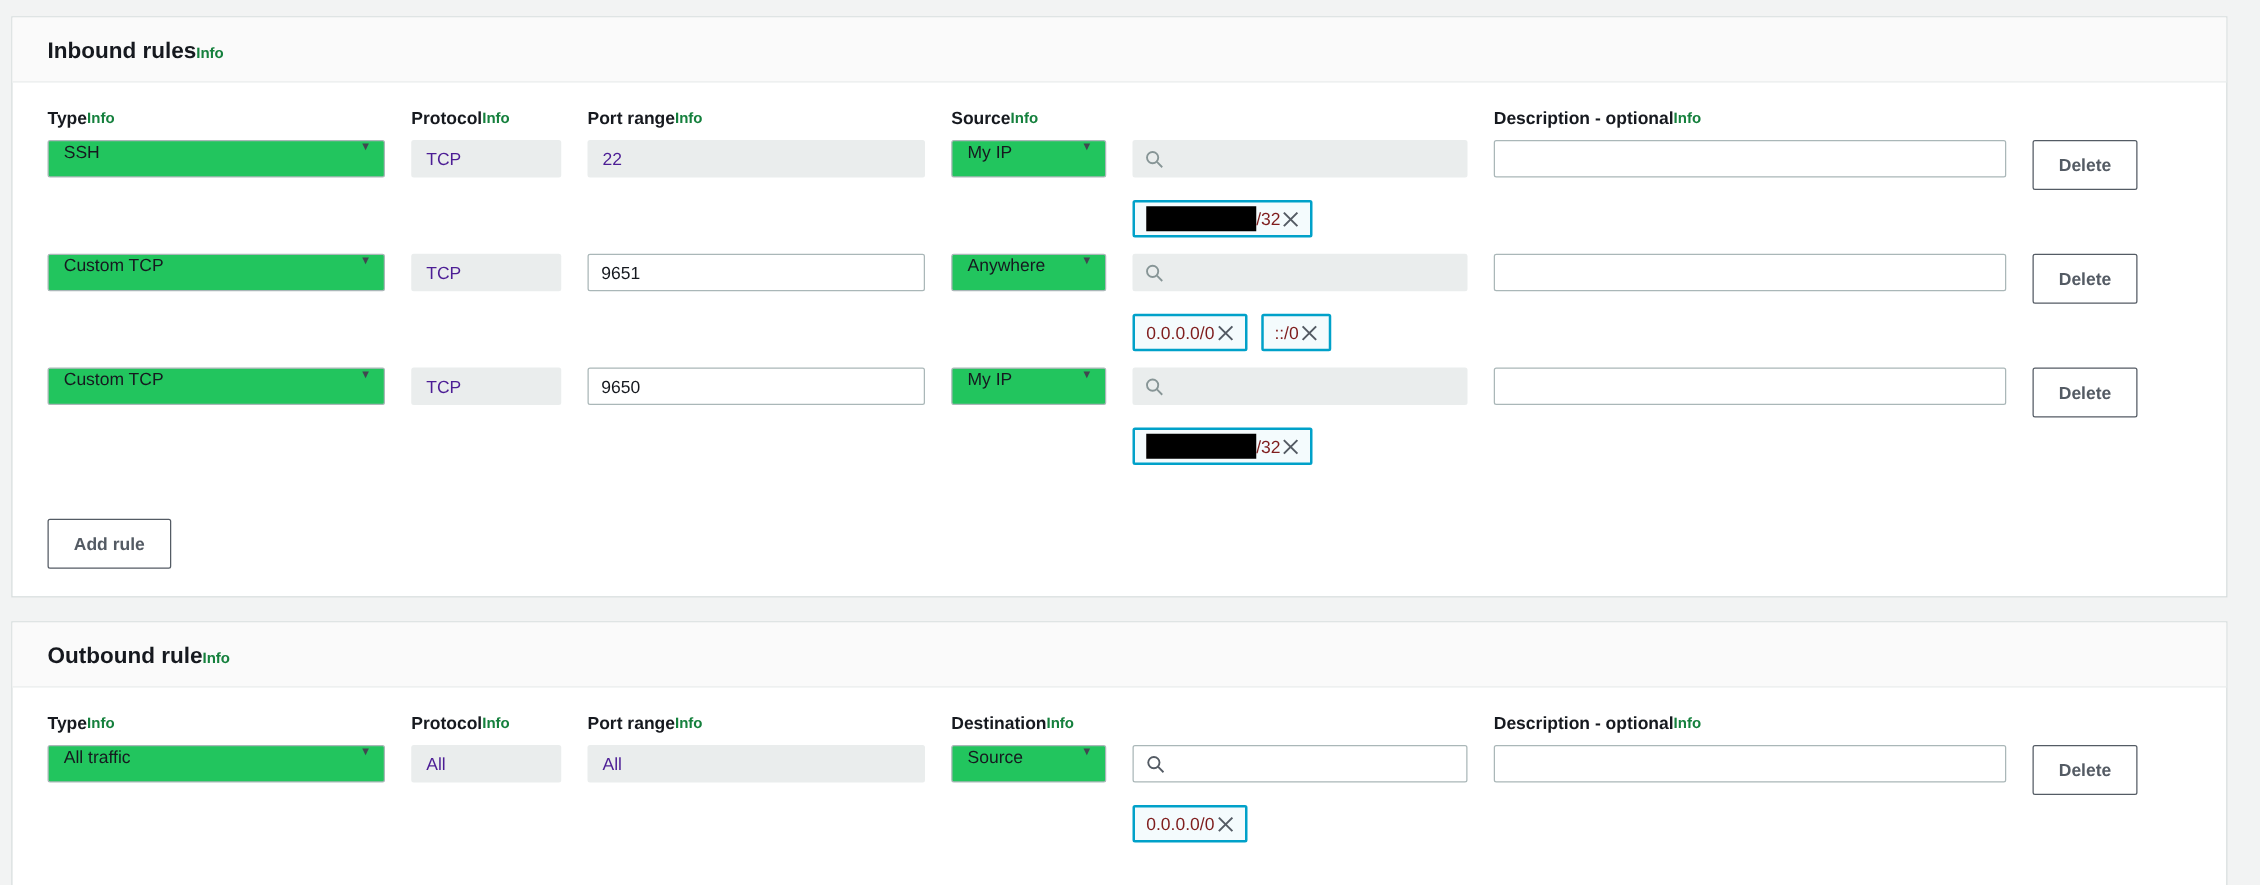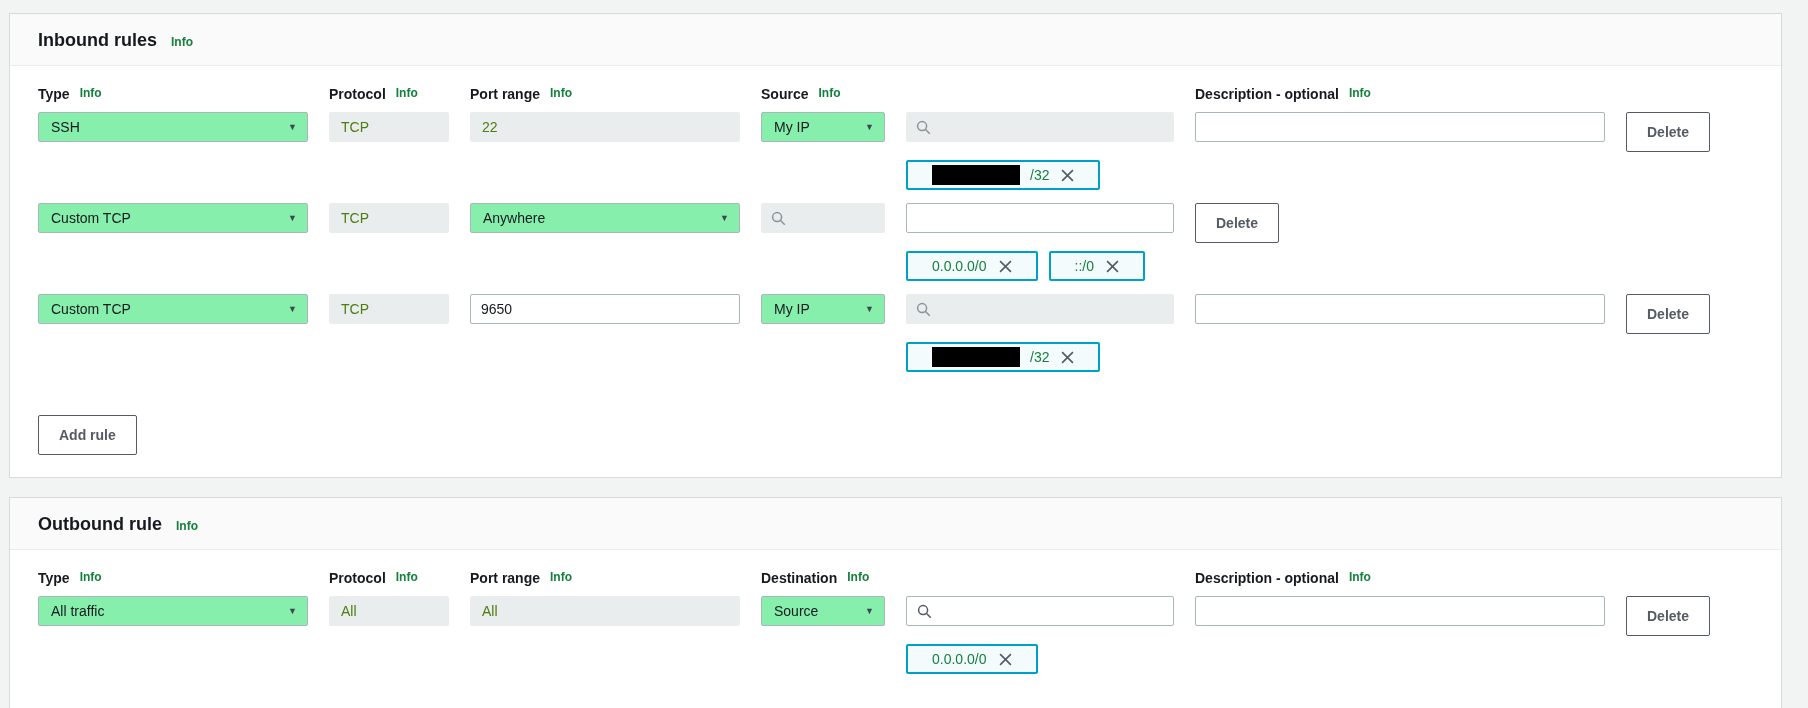--- a/index.html
+++ b/index.html
@@ -18,21 +18,20 @@
     width: 1773px;
   }
   .panel + .panel { margin-top: 19px; }
 
   .panel-header {
     background: #fafafa;
     border-bottom: 1px solid #eaeded;
     padding: 16px 28px 14px;
     display: flex;
     align-items: baseline;
-    gap: 14px;
   }
   .panel-title {
     margin: 0;
     font-size: 18px;
     font-weight: 700;
     color: #16191f;
   }
   .info-link {
     color: #15803d;
     font-size: 12px;
@@ -46,45 +45,43 @@
   .rule-grid {
     display: grid;
     grid-template-columns: 270px 120px 270px 124px 268px 410px 86px;
     column-gap: 21px;
     align-items: start;
   }
 
   .col-headers { margin-bottom: 10px; }
   .col-label {
     display: flex;
-    align-items: flex-start;
-    gap: 10px;
+    align-items: center;
     font-weight: 700;
     font-size: 14px;
     white-space: nowrap;
   }
 
   .rule { margin-bottom: 13px; }
 
   .control { height: 30px; border-radius: 2px; font-size: 14px; }
 
   .select {
     border: 1px solid #aab7b8;
-    background: #86efac;
-    display: flex;
-    align-items: center;
+    background: #22c55e;
+    display: flex;
     justify-content: space-between;
     padding: 0 10px 0 12px;
     cursor: pointer;
   }
   .caret { font-size: 9px; color: #414750; line-height: 1; }
 
   .field-disabled {
     background: #eaeded;
-    color: #4d7c0f;
+    color: #4c1d95;
     display: flex;
     align-items: center;
     padding: 0 12px;
   }
 
   .text-input {
     width: 100%;
     border: 1px solid #aab7b8;
     background: #fff;
     padding: 0 10px;
@@ -113,27 +110,26 @@
   .tags-row {
     grid-column: 5;
     grid-row: 2;
     display: flex;
     gap: 11px;
     margin-top: 8px;
   }
   .tag {
     display: inline-flex;
     align-items: center;
-    gap: 10px;
     height: 30px;
-    padding: 0 24px;
+    padding: 0 9px;
     background: #f4fbfd;
     border: 2px solid #00a1c9;
     border-radius: 2px;
-    color: #15803d;
+    color: #7f1d1d;
     white-space: nowrap;
   }
   .redacted-box { width: 88px; height: 20px; background: #000; }
   .tag-x {
     display: inline-flex;
     color: #545b64;
     cursor: pointer;
     margin-left: 2px;
   }
 
@@ -223,20 +219,21 @@
         </div>
       </div>
 
       
       <div class="rule-grid rule">
         <div class="control select">
           <span>Custom TCP</span>
           <span class="caret">▼</span>
         </div>
         <div class="control field-disabled">TCP</div>
+        <input class="control text-input" value="9651" style="">
         <div class="control select">
           <span>Anywhere</span>
           <span class="caret">▼</span>
         </div>
         <div class="control search-box disabled">
           <span style="display:flex">
             <svg width="15" height="15" viewBox="0 0 16 16" fill="none">
                 <circle cx="6.5" cy="6.5" r="4.8" stroke="currentColor" stroke-width="1.6"></circle>
                 <path d="M10.2 10.2L14.7 14.7" stroke="currentColor" stroke-width="1.6"></path>
               </svg>

